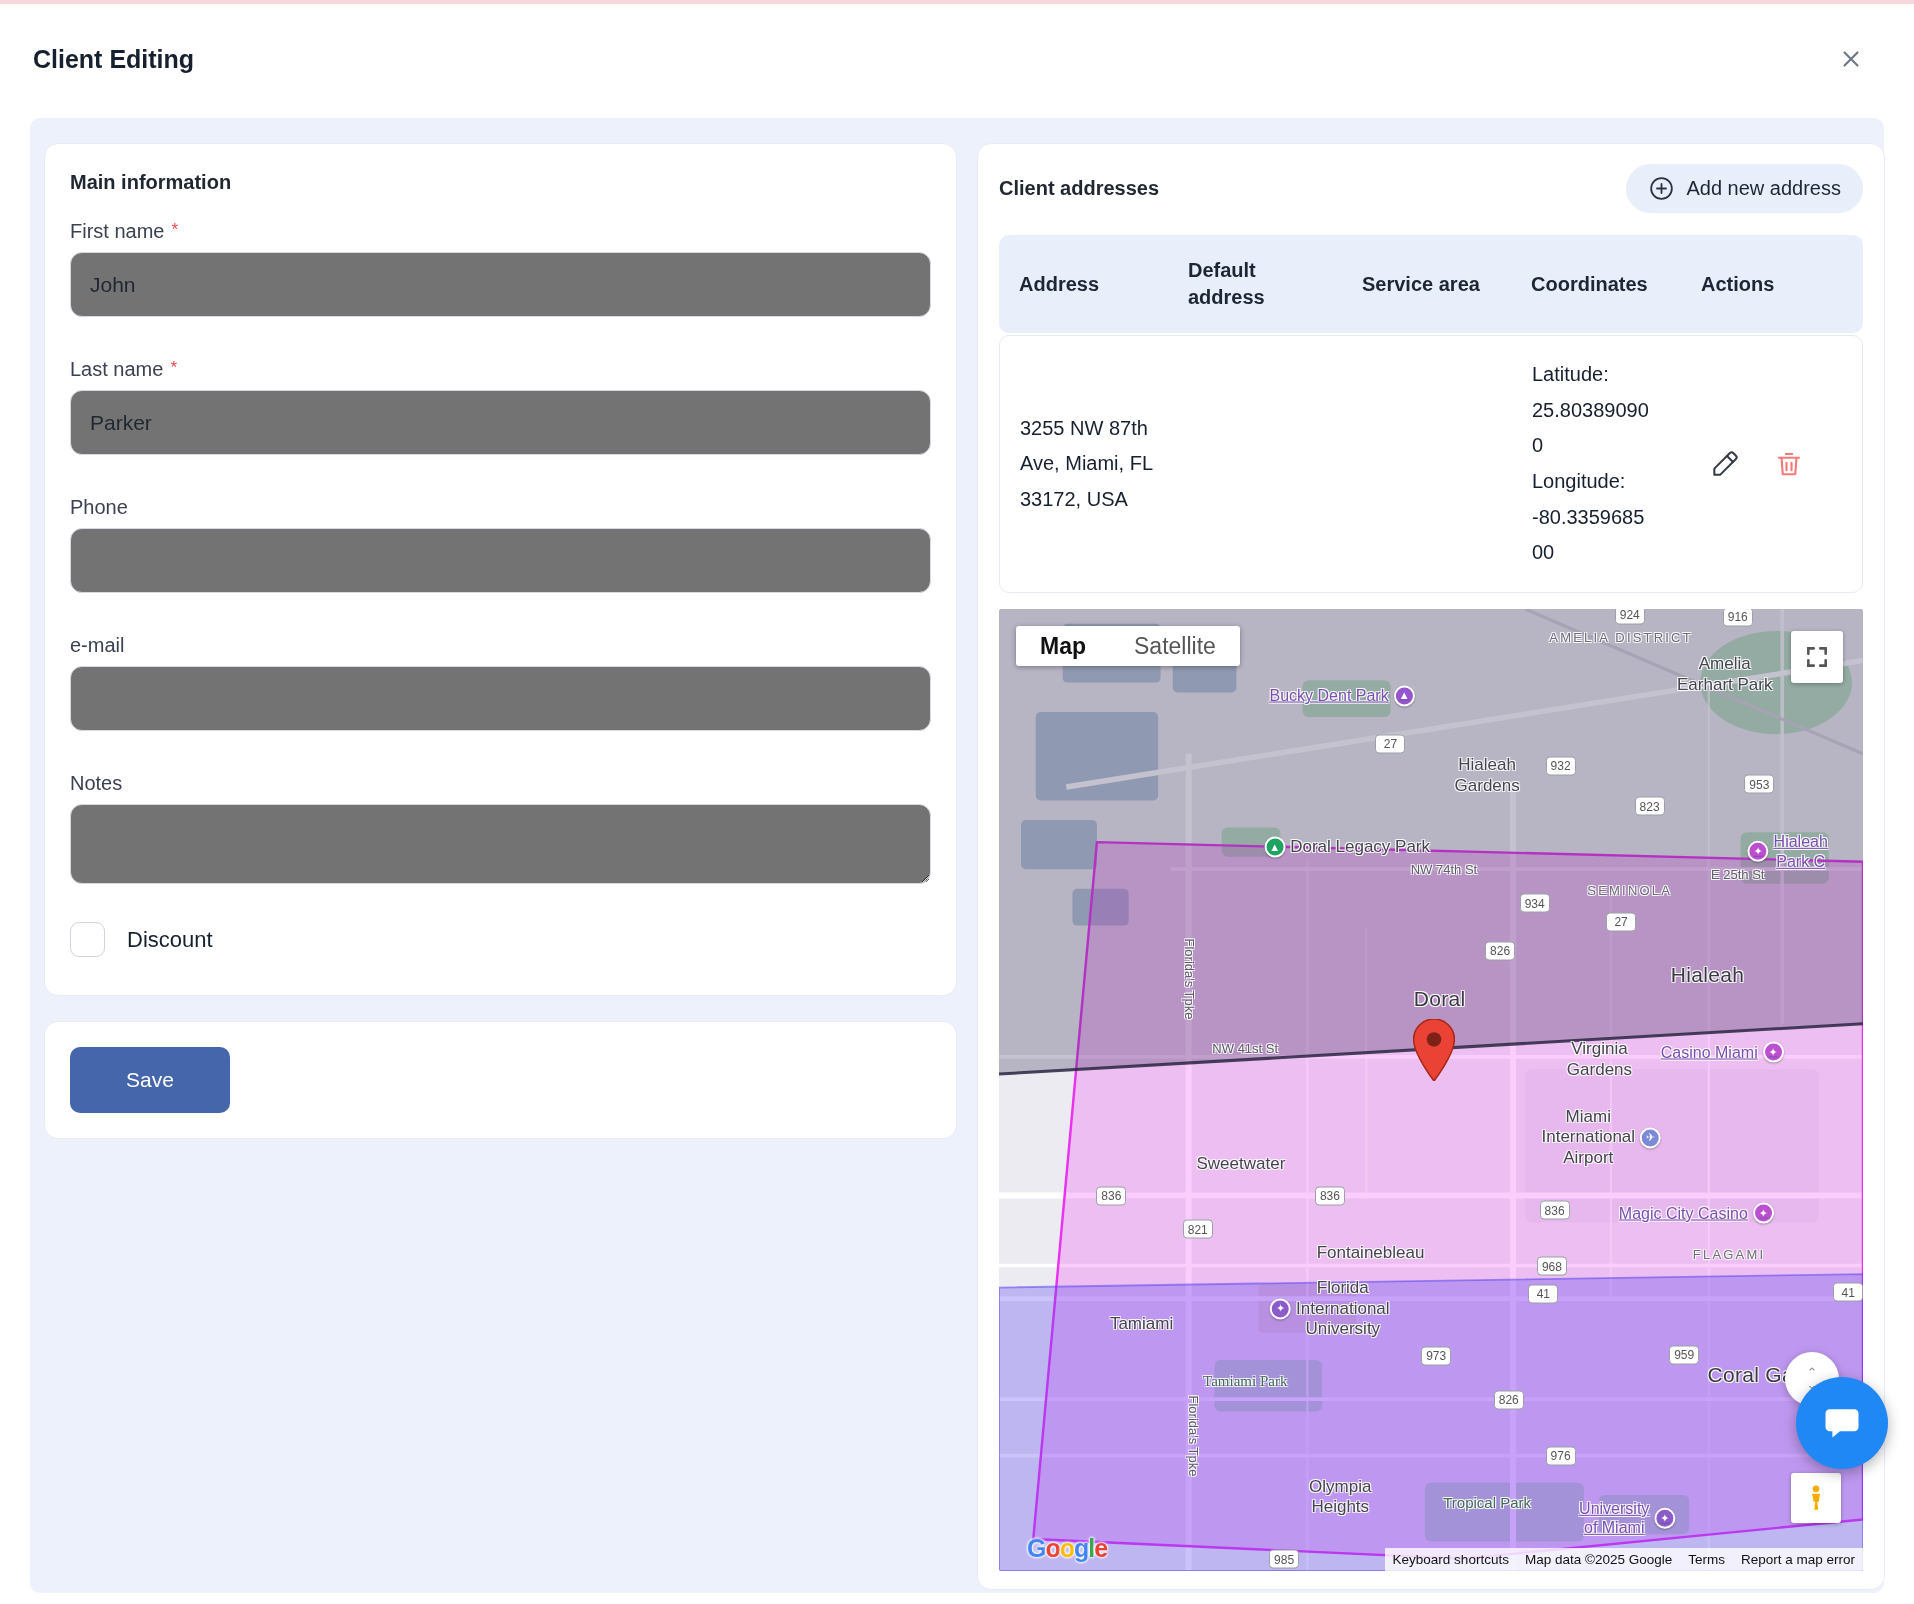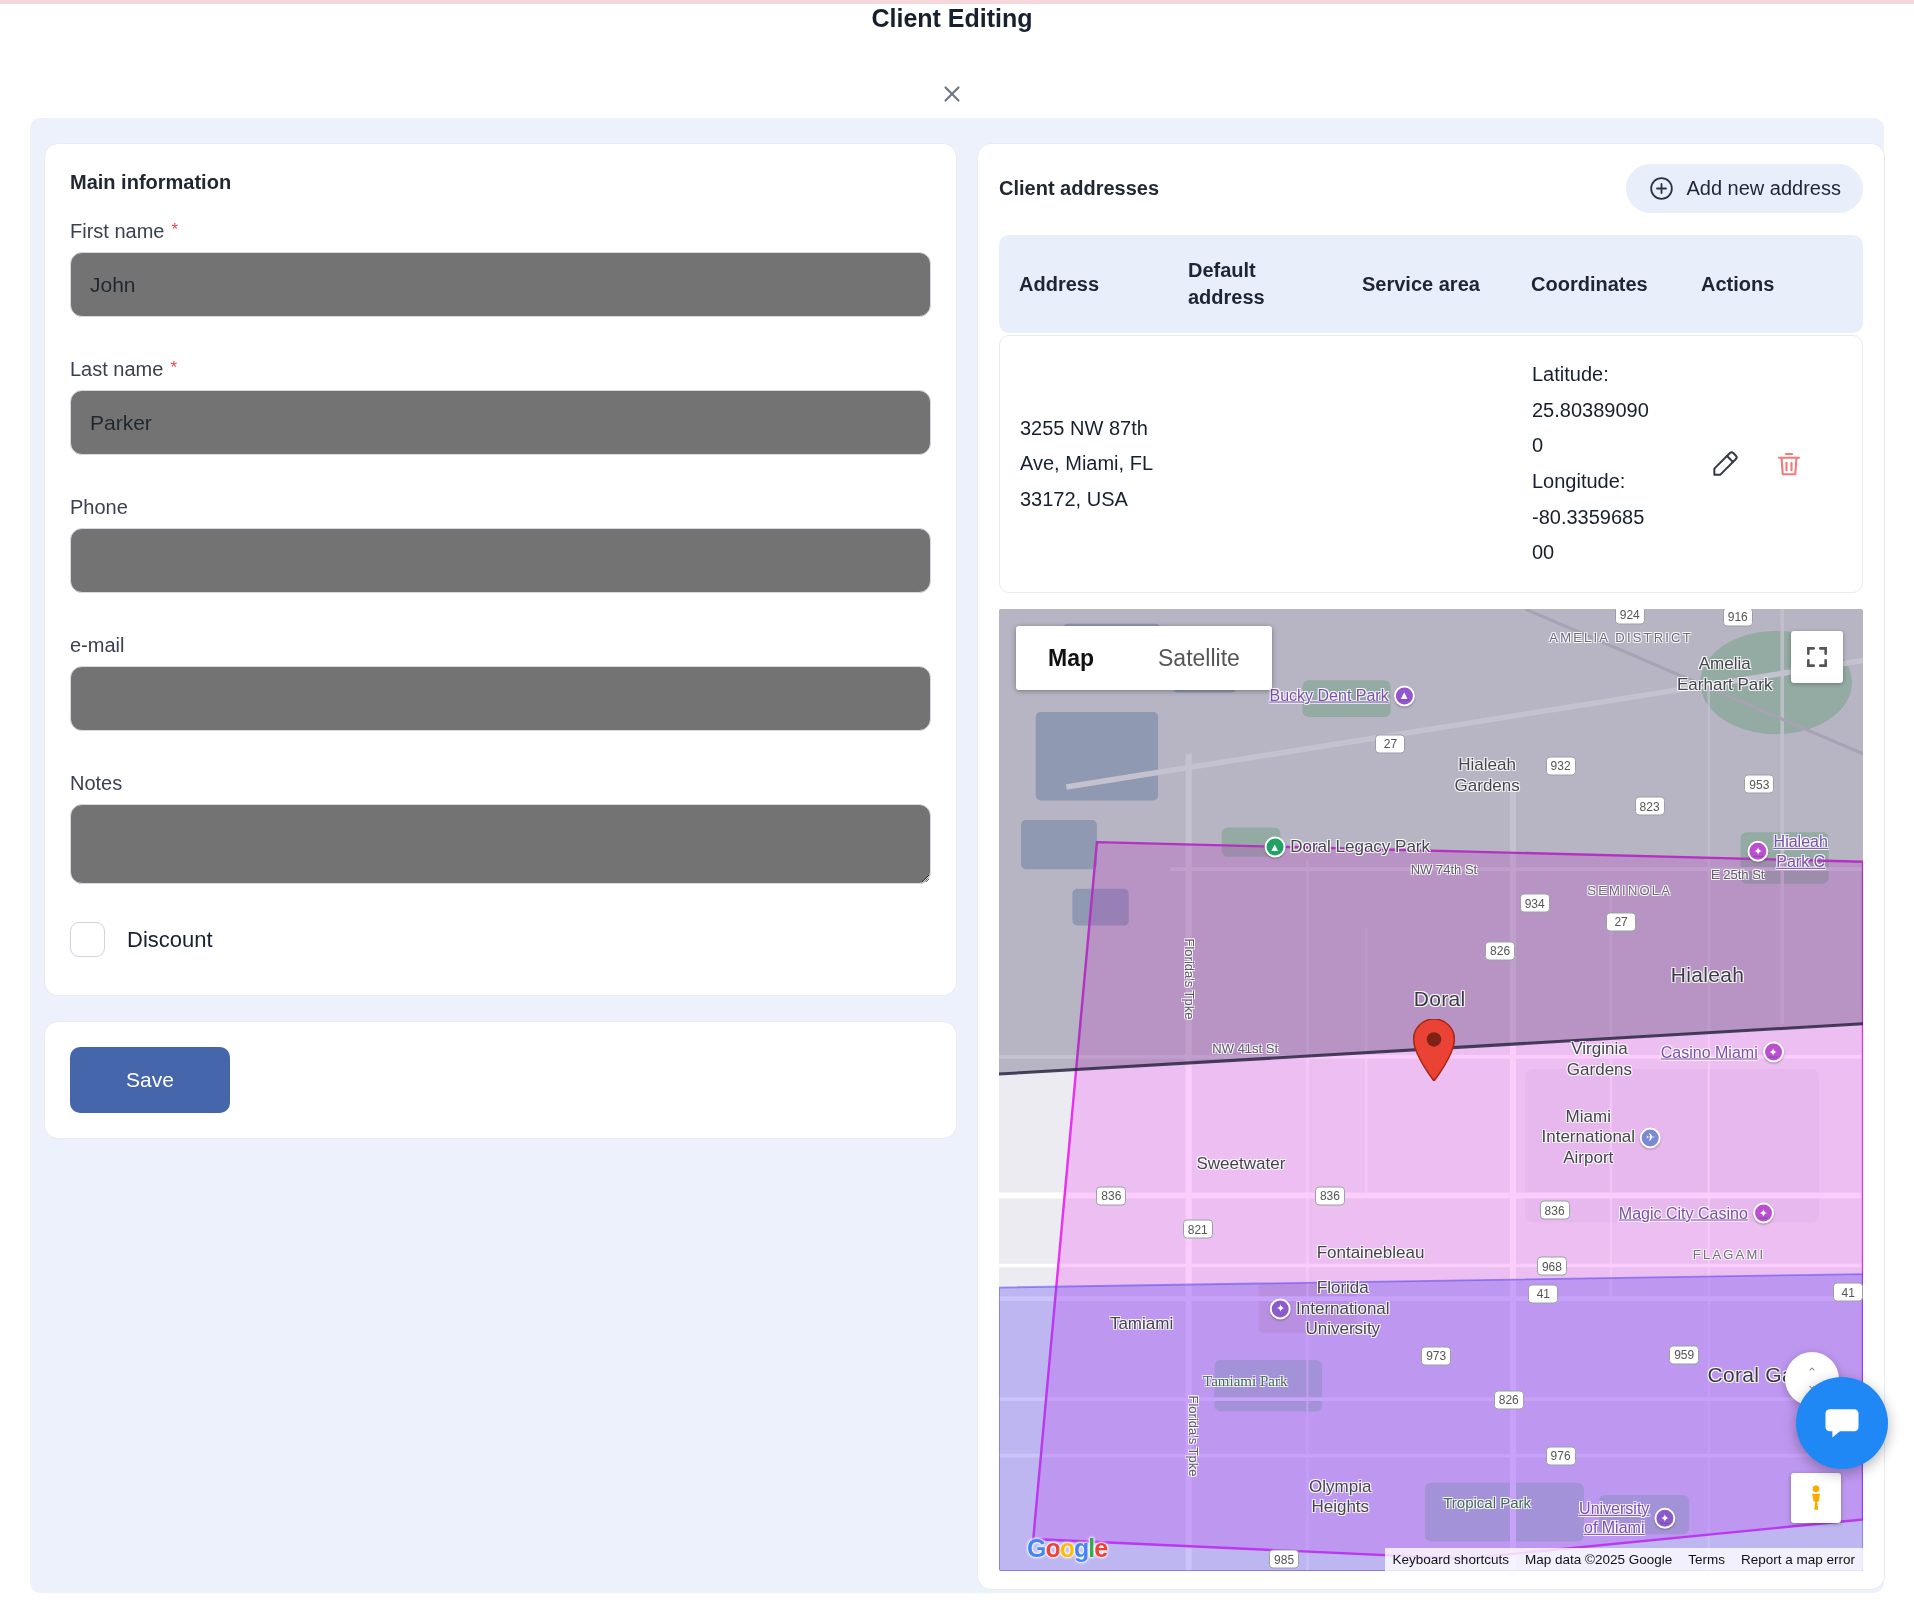--- a/index.html
+++ b/index.html
@@ -1,20 +1,20 @@
 <!DOCTYPE html>
 <html style="--accent: #4666ab; --section-bg: #edf1fb; --soft-bg: #e9eefb; --danger: #e5484d; --trash: #f47a7a; --chat-fab: #2088f5; --marker: #EA4335; --pink-overlay: #e832ee; --blue-overlay: #5c48ee;"><head>
 <meta charset="utf-8">
 <style>
   * { margin:0; padding:0; box-sizing:border-box; }
   html,body { width:1914px; height:1604px; background:#fff; font-family:"Liberation Sans", sans-serif; }
   .page { position:relative; width:1914px; height:1604px; overflow:hidden; background:#fff; }
 
   .topline { height:4px; background:#f6d8dc; }
-  .header { display:flex; align-items:center; justify-content:space-between; height:110px; padding:0 43px 0 33px; background:#fff;flex-direction:column; }
+  .header { display:flex; align-items:center; justify-content:space-between; height:110px; padding:0 43px 0 33px; background:#fff; }
   .header-title { font-size:25px; font-weight:700; color:#16202e; }
   .close-btn { background:none; border:none; cursor:pointer; width:40px; height:40px; display:flex; align-items:center; justify-content:center; }
 
   .body-section { position:absolute; left:30px; right:30px; top:118px; height:1475px; background:var(--section-bg,#edf1fb); border-radius:10px; }
 
   .card { position:absolute; background:#fff; border:1px solid #e8ebf3; border-radius:14px; }
   .main-card { left:44px; top:143px; width:913px; height:853px; padding:27px 25px; }
   .save-card { left:44px; top:1021px; width:913px; height:118px; padding:25px; }
   .addr-card { left:977px; top:143px; width:908px; height:1447px; padding:20px 21px; }
 
@@ -58,21 +58,21 @@
   .mlabel.place { font-size:16px; color:#7a4fb0;text-decoration:underline; }
   .mlabel.street { font-size:13px; color:#5c5c68; }
   .mlabel.district { font-size:13px; color:#6d6d7a; letter-spacing:2.2px; }
   .mlabel.park { font-size:15px; color:#42695a; }
   .poi { display:inline-flex; width:21px; height:21px; border-radius:50%; color:#fff; font-size:11px; align-items:center; justify-content:center; margin:0 5px; border:2px solid #fff; box-shadow:0 1px 2px rgba(0,0,0,.3); flex:0 0 auto; text-shadow:none; }
   .shield { position:absolute; transform:translate(-50%,-50%); min-width:30px; height:19px; padding:0 4px; background:#fff; border:1px solid #9aa0a6; border-radius:4px; font-size:12px; color:#555; display:flex; align-items:center; justify-content:center; text-shadow:none; pointer-events:none; }
 
   .marker { position:absolute; left:50.3%; top:49.5%; transform:translate(-50%,-100%); pointer-events:none; }
 
   .maptype { position:absolute; left:17px; top:17px; display:flex; box-shadow:0 1px 5px rgba(0,0,0,.35); border-radius:3px; overflow:hidden; }
-  .mt { height:64px; padding:0 32px; background:#fff; border:none; font-size:23px; color:#565656; cursor:pointer; font-family:"Liberation Sans",sans-serif; }
+  .mt { height:40px; padding:0 24px; background:#fff; border:none; font-size:23px; color:#565656; cursor:pointer; font-family:"Liberation Sans",sans-serif; }
   .mt.active { font-weight:700; color:#111; }
 
   .fs-btn { position:absolute; right:20px; top:22px; width:52px; height:52px; background:#fff; border:none; border-radius:3px; box-shadow:0 1px 4px rgba(0,0,0,.3); cursor:pointer; display:flex; align-items:center; justify-content:center; }
   .pegman { position:absolute; right:22px; bottom:48px; width:50px; height:50px; background:#fff; border:none; border-radius:3px; box-shadow:0 1px 4px rgba(0,0,0,.3); cursor:pointer; display:flex; align-items:center; justify-content:center; }
 
   .google-logo { position:absolute; left:28px; bottom:8px; font-size:25px; font-weight:700; letter-spacing:-1px;
     text-shadow:0 0 3px #fff, 0 0 3px #fff, 0 0 3px #fff; pointer-events:none; }
 
   .attribution { position:absolute; right:0; bottom:0; display:flex; font-size:13.5px; color:#111; }
   .attr-box { background:rgba(255,255,255,.8); padding:4px 8px; white-space:nowrap; }

